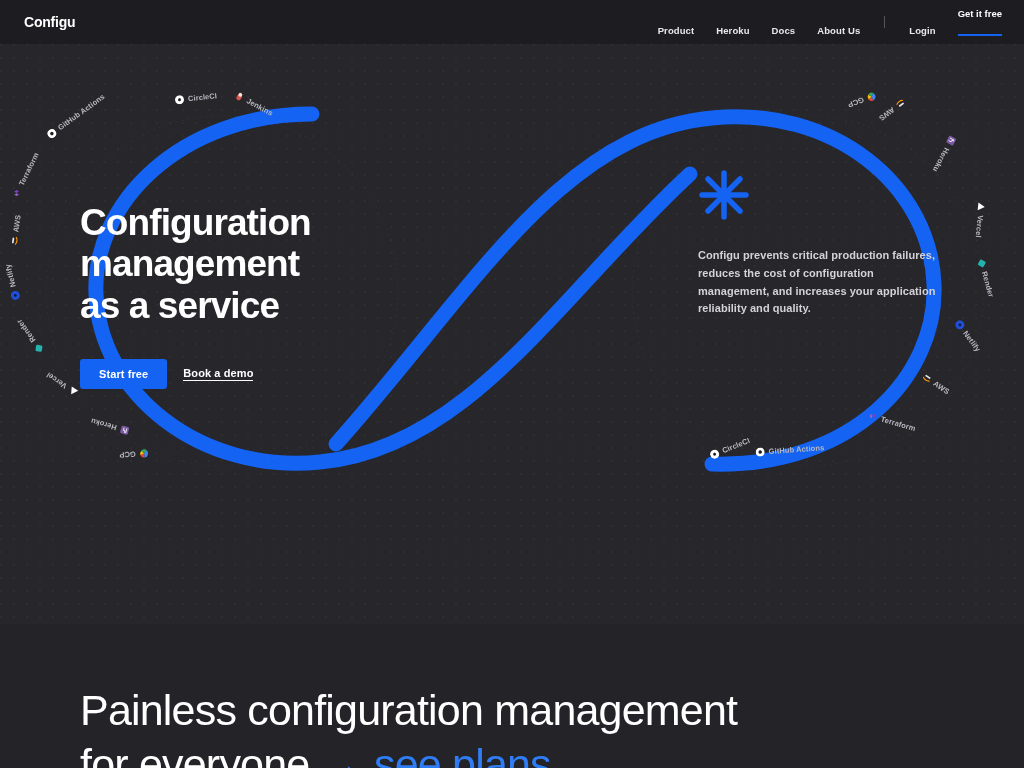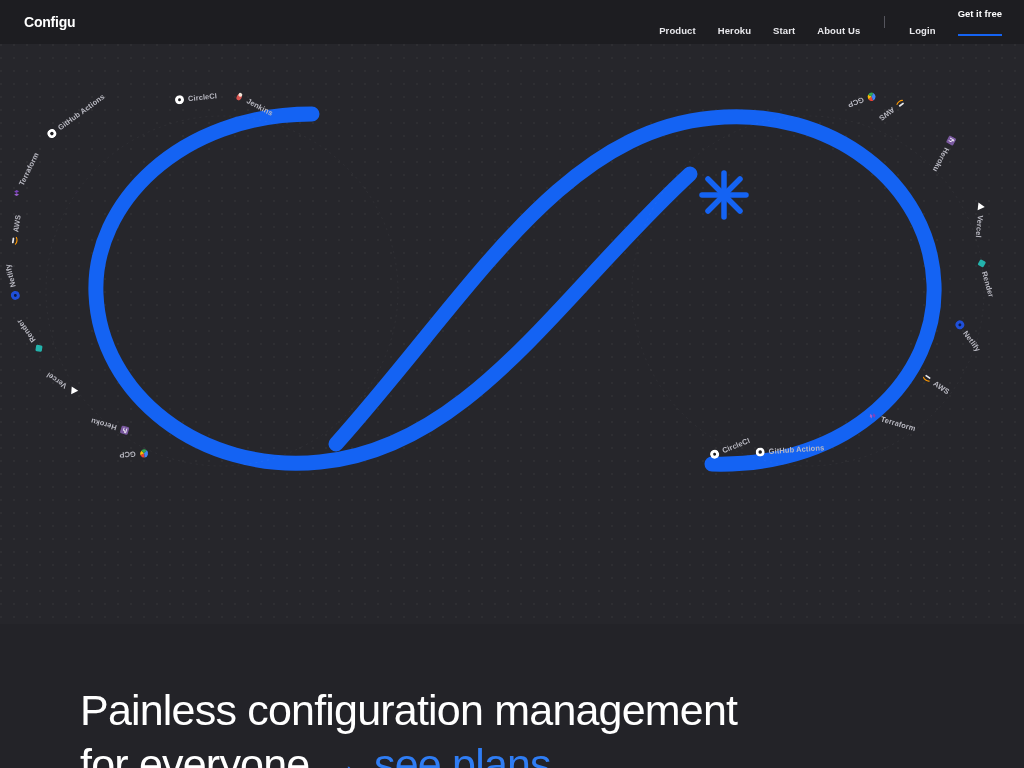--- a/index.html
+++ b/index.html
@@ -236,21 +236,21 @@
 <body>
 
 <div class="page">
 
   <nav class="navbar">
     <div class="brand">Configu</div>
 
     <div class="nav-links">
       <a class="nav-link">Product</a>
       <a class="nav-link">Heroku</a>
-      <a class="nav-link">Start</a>
+      <a class="nav-link">Docs</a>
       <a class="nav-link">About Us</a>
       <span class="nav-sep"></span>
       <a class="nav-link">Login</a>
       <a class="nav-cta">Get it free</a>
     </div>
   </nav>
 
   <section class="hero">
 
     <svg class="loop-layer" viewBox="0 0 1024 580">
@@ -441,32 +441,42 @@
           <span class="ol-icon">
             <svg width="9" height="9" viewBox="0 0 16 16">
               <circle cx="8" cy="8" r="8" fill="#fff"></circle>
               <circle cx="8" cy="8" r="2.6" fill="#1d1d21"></circle>
             </svg>
           </span>
           <span class="ol-text">CircleCI</span>
         </div>
       </div>
 
+    <div class="hero-left">
+      <h1 class="headline">Configuration
+management
+as a service</h1>
+      <div class="cta-row">
+        <button class="btn-primary">Start free</button>
+        <span class="btn-link">Book a demo</span>
+      </div>
+    </div>
 
     <div class="hero-right">
       <span class="spark-icon">
         <svg width="52" height="52" viewBox="0 0 52 52">
           <g stroke="#1463f3" stroke-width="5.5" stroke-linecap="round">
             <line x1="26" y1="4" x2="26" y2="48"></line>
             <line x1="4" y1="26" x2="48" y2="26"></line>
             <line x1="10" y1="10" x2="42" y2="42"></line>
             <line x1="42" y1="10" x2="10" y2="42"></line>
           </g>
         </svg>
       </span>
+      <p class="hero-para">Configu prevents critical production failures, reduces the cost of configuration management, and increases your application reliability and quality.</p>
     </div>
   </section>
 
   <section class="bottom-band">
     <h2 class="bottom-head">
       <span>Painless configuration management</span><br>
       <span>for everyone</span>
       <span class="arrow-glyph">→</span>
       <span class="see-plans">see plans</span>
     </h2>

